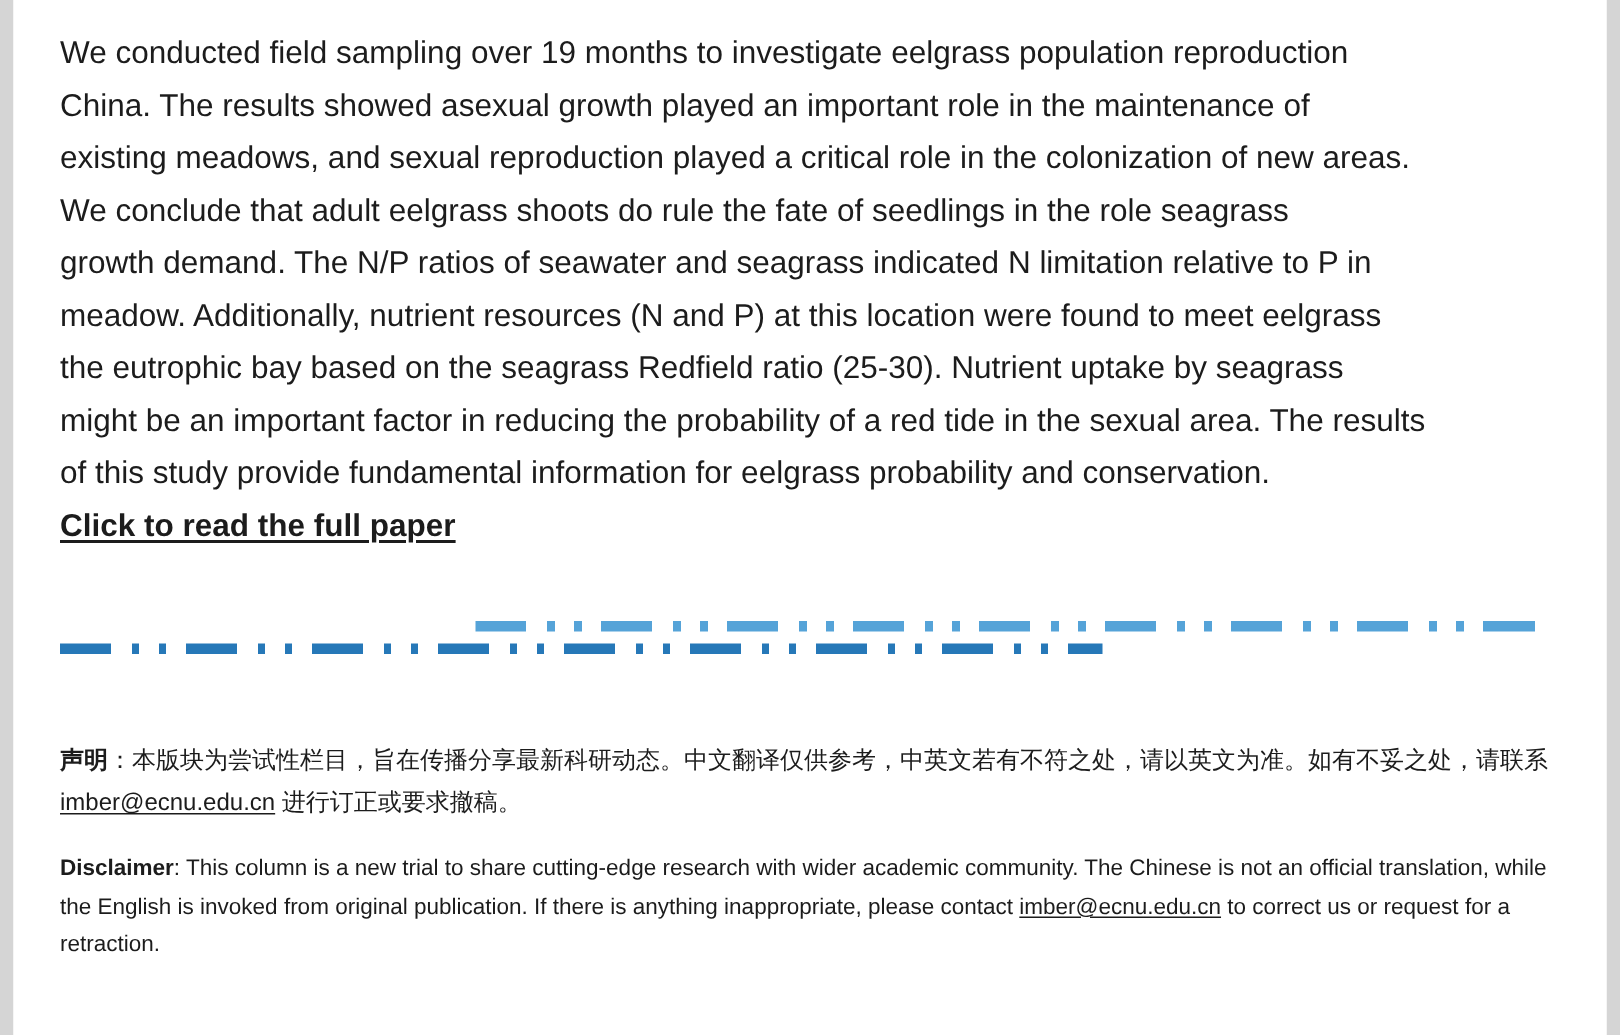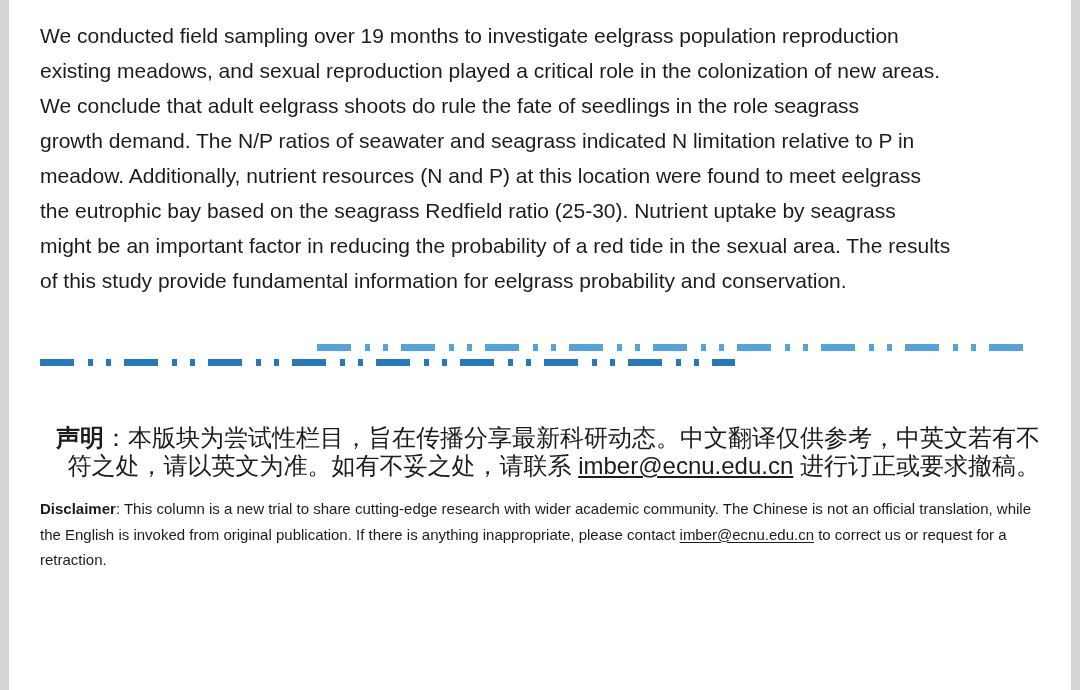--- a/index.html
+++ b/index.html
@@ -32,44 +32,46 @@
     background:repeating-linear-gradient(90deg,
       var(--c) 0px, var(--c) 34px,
       transparent 34px, transparent 48px,
       var(--c) 48px, var(--c) 53px,
       transparent 53px, transparent 66px,
       var(--c) 66px, var(--c) 71px,
       transparent 71px, transparent 84px);
   }
   .strip.upper{--c:var(--divider_upper,#55a3d8);top:0;left:277px;width:707px;}
   .strip.lower{--c:var(--divider_lower,#2678b8);top:15px;left:0;width:695px;}
-  .zh{margin:58px 0 16px 0;font-size:24px;line-height:28px;text-align:right;}
+  .zh{margin:58px 0 16px 0;font-size:16px;line-height:28px;}
   .en{margin:2px 0 0 0;font-size:15px;line-height:25.5px;}
   .bold{font-weight:700;}
   a.email-link{color:inherit;text-decoration:underline;text-underline-offset:2px;cursor:pointer;}
 </style>
 </head>
 <body>
 
 <div class="edge-strip edge-left"></div>
 <div class="edge-strip edge-right"></div>
 
 <div class="page">
 
   <div class="abstract">
       <div class="abs-line">We conducted field sampling over 19 months to investigate eelgrass population reproduction</div>
+      <div class="abs-line">China. The results showed asexual growth played an important role in the maintenance of</div>
       <div class="abs-line">existing meadows, and sexual reproduction played a critical role in the colonization of new areas.</div>
       <div class="abs-line">We conclude that adult eelgrass shoots do rule the fate of seedlings in the role seagrass</div>
       <div class="abs-line">growth demand. The N/P ratios of seawater and seagrass indicated N limitation relative to P in</div>
       <div class="abs-line">meadow. Additionally, nutrient resources (N and P) at this location were found to meet eelgrass</div>
       <div class="abs-line">the eutrophic bay based on the seagrass Redfield ratio (25-30). Nutrient uptake by seagrass</div>
       <div class="abs-line">might be an important factor in reducing the probability of a red tide in the sexual area. The results</div>
       <div class="abs-line">of this study provide fundamental information for eelgrass probability and conservation.</div>
     </div>
 
+  <div class="read-link">Click to read the full paper</div>
 
   <div class="divider">
     <div class="strip upper"></div>
     <div class="strip lower"></div>
   </div>
 
   <p class="zh"><span class="bold">声明</span><span class="text">：本版块为尝试性栏目，旨在传播分享最新科研动态。中文翻译仅供参考，中英文若有不符之处，请以英文为准。如有不妥之处，请联系 </span><a href="#" class="email-link">imber@ecnu.edu.cn</a><span class="text"> 进行订正或要求撤稿。</span></p>
 
   <p class="en"><span class="bold">Disclaimer</span><span class="text">: This column is a new trial to share cutting-edge research with wider academic community. The Chinese is not an official translation, while the English is invoked from original publication. If there is anything inappropriate, please contact </span><a href="#" class="email-link">imber@ecnu.edu.cn</a><span class="text"> to correct us or request for a retraction.</span></p>
 

